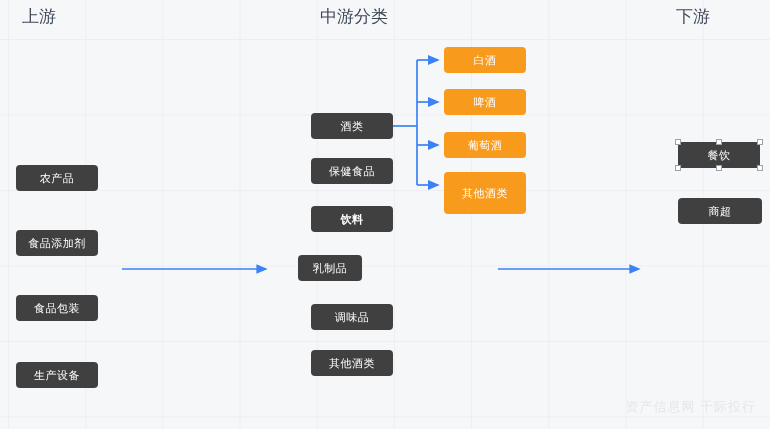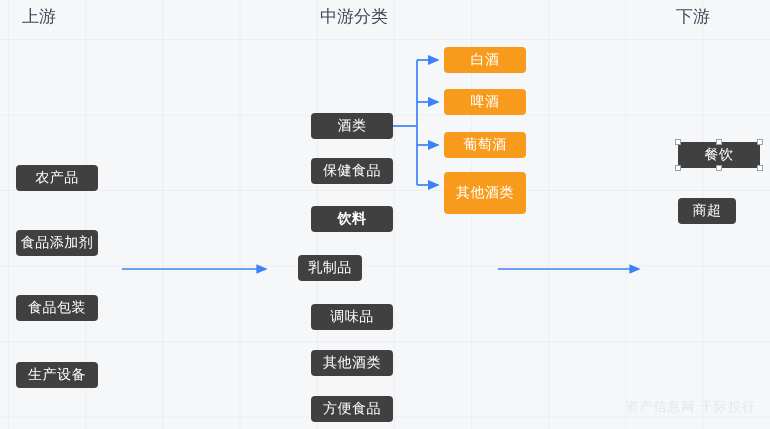--- a/index.html
+++ b/index.html
@@ -35,21 +35,21 @@
     white-space: nowrap;
   }
   
   .node {
     position: absolute;
     display: flex;
     align-items: center;
     justify-content: center;
     border-radius: 4px;
     color: #ffffff;
-    font-size: 14px;
+    font-size: 11px;
     letter-spacing: .5px;
     white-space: nowrap;
     box-sizing: border-box;
   }
   .node.blue   { background: #404040; }
   .node.orange { background: #f89a1c; }
 
   
   .handle {
     position: absolute;
@@ -133,23 +133,20 @@
   </div>
   <div class="node blue" style="left:298px; top:255px; width:64px; height:26px;">
     <span>乳制品</span>
   </div>
   <div class="node blue" style="left:311px; top:304px; width:82px; height:26px;">
     <span>调味品</span>
   </div>
   <div class="node blue" style="left:311px; top:350px; width:82px; height:26px;">
     <span>其他酒类</span>
   </div>
-  <div class="node blue" style="left:311px; top:396px; width:82px; height:26px;">
-    <span>方便食品</span>
-  </div>
 
   <div class="node orange" style="left:444px; top:47px; width:82px; height:26px;">
     <span>白酒</span>
   </div>
   <div class="node orange" style="left:444px; top:89px; width:82px; height:26px;">
     <span>啤酒</span>
   </div>
   <div class="node orange" style="left:444px; top:132px; width:82px; height:26px;">
     <span>葡萄酒</span>
   </div>
@@ -161,19 +158,19 @@
     <span>餐饮</span>
   </div>
 
   <div class="handle" style="left:675px; top:139px;"></div>
   <div class="handle" style="left:716px; top:139px;"></div>
   <div class="handle" style="left:757px; top:139px;"></div>
   <div class="handle" style="left:675px; top:165px;"></div>
   <div class="handle" style="left:716px; top:165px;"></div>
   <div class="handle" style="left:757px; top:165px;"></div>
 
-  <div class="node blue" style="left:678px; top:198px; width:58px; height:26px;">
+  <div class="node blue" style="left:678px; top:198px; width:84px; height:26px;">
     <span>商超</span>
   </div>
 
   <div id="watermark">资产信息网 千际投行</div>
 
 </div>
 
 </body></html>

